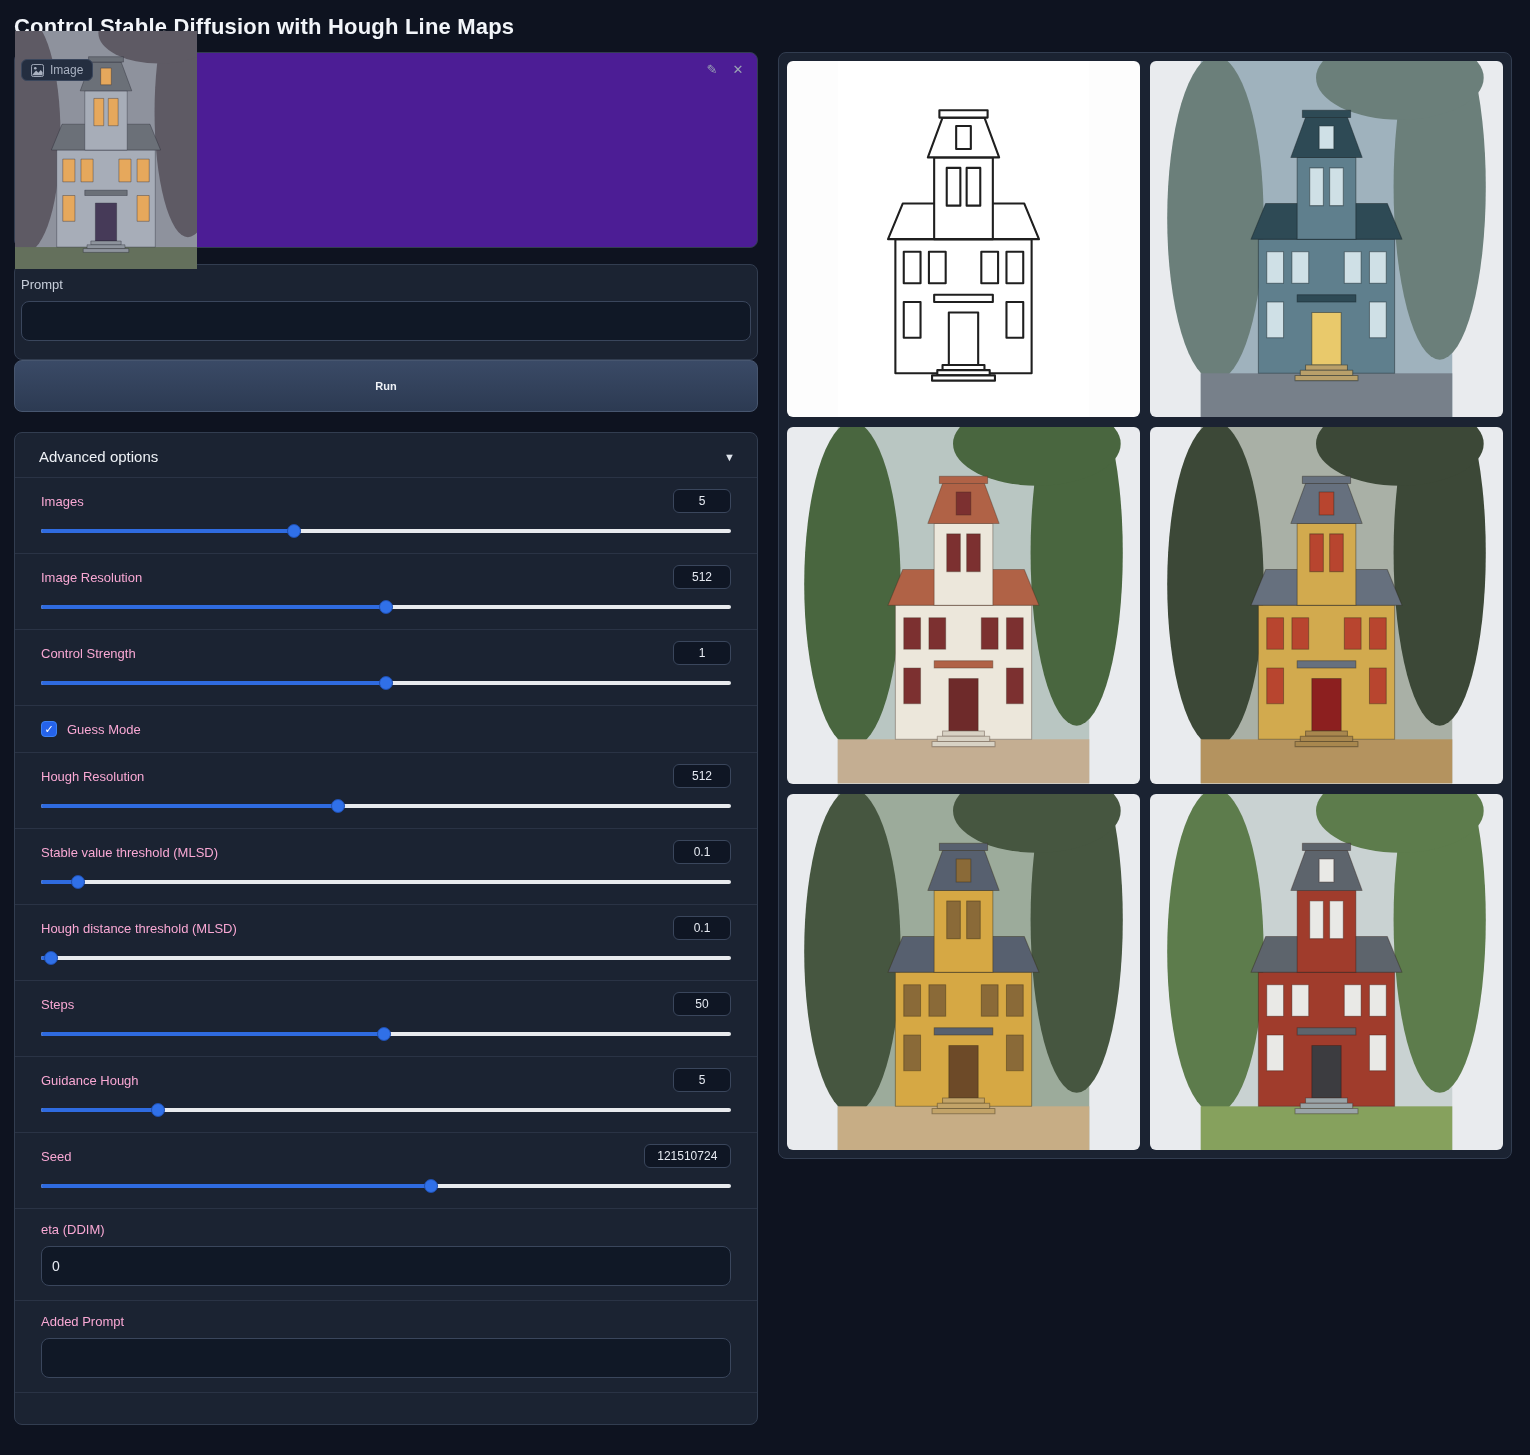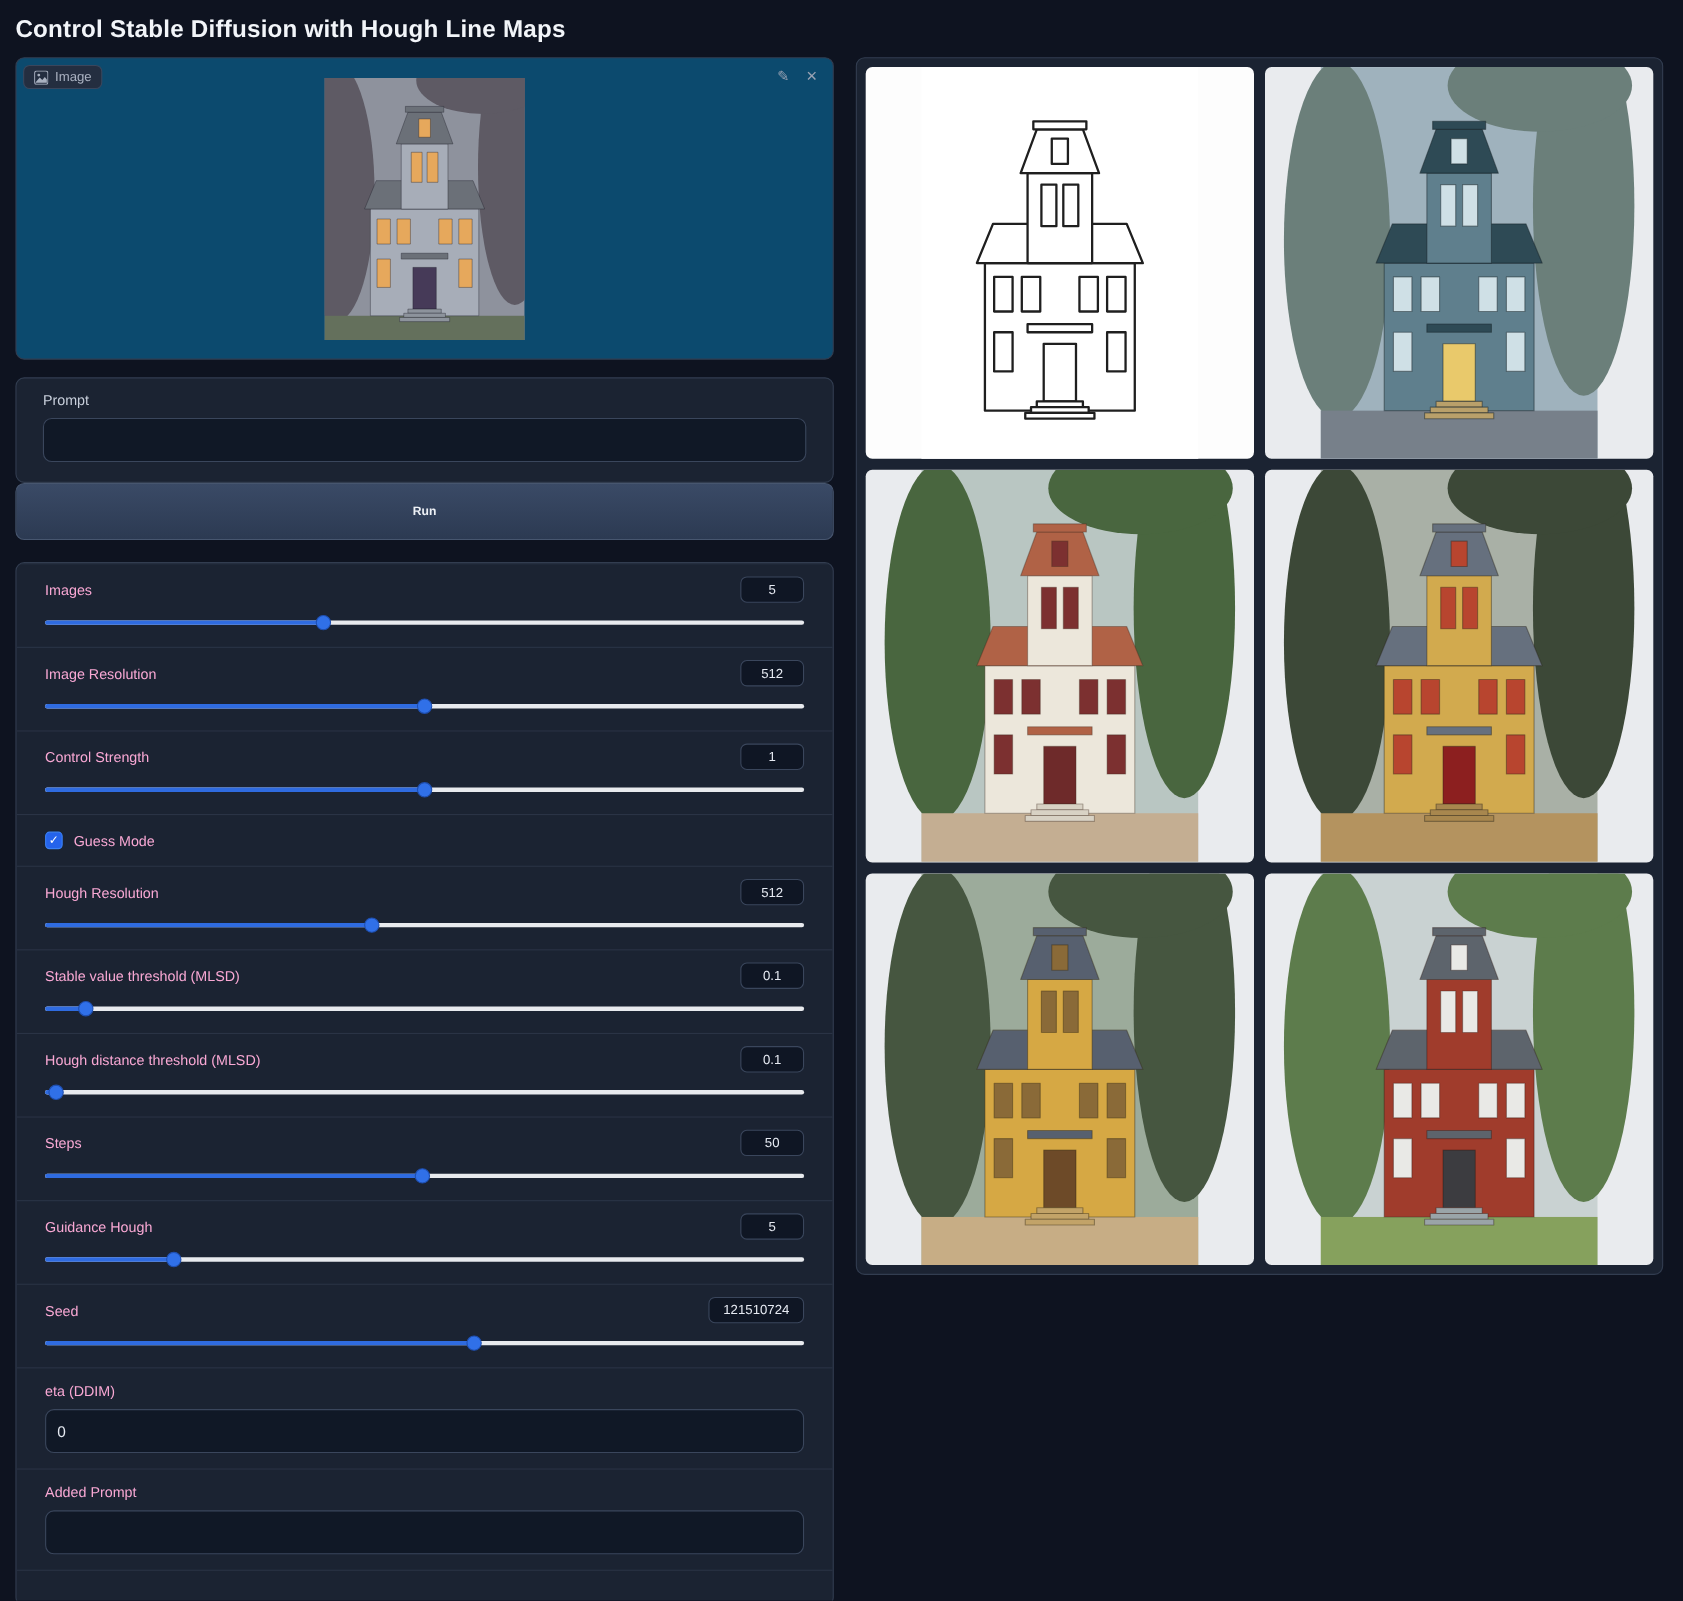--- a/index.html
+++ b/index.html
@@ -13,39 +13,39 @@
     margin:0; padding:14px 16px 12px 14px;
     font-size:22px; font-weight:700; color:#f2f5f9; letter-spacing:.2px;
   }
   .layout { display:flex; gap:20px; padding:0 18px 0 14px; align-items:flex-start; }
   .left-col { flex:0 0 744px; width:744px; }
   .right-col { flex:1; }
 
   .panel { background:#1b2332; border:1px solid #323d50; border-radius:8px; }
 
   
-  .image-panel { position:relative; height:275px; display:flex; align-items:center; justify-content:center; background:#0c4a6e; }
+  .image-panel { position:relative; height:196px; display:flex; align-items:center; background:#4c1d95; }
   .image-label-chip {
     position:absolute; top:6px; left:6px; z-index:2;
     display:flex; align-items:center; gap:6px;
     background:#242e40; border:1px solid #3a465c; border-radius:6px;
     padding:3px 9px; font-size:12px; color:#a9b1c0;
   }
   .image-label-chip svg { display:block; }
   .panel-actions { position:absolute; top:6px; right:8px; z-index:2; display:flex; gap:4px; }
   .icon-btn {
     background:none; border:none; padding:0; width:22px; height:22px;
     color:#9aa3b4; font-size:13px; line-height:22px; text-align:center; cursor:pointer;
     font-family:inherit;
   }
   .input-image { width:182px; height:238px; }
   .input-image svg { width:100%; height:100%; display:block; }
 
   
-  .prompt-panel { margin-top:16px; padding:12px 24px 18px; }
+  .prompt-panel { margin-top:16px; padding:12px 6px 18px; }
   .field-label { display:block; font-size:13px; color:#c8cfdb; margin-bottom:9px; }
   .textbox {
     width:100%; height:40px; background:#101826; border:1px solid #3a465c;
     border-radius:8px; color:#e6eaf2; font-size:14px; padding:0 10px; font-family:inherit;
   }
 
   
   .run-btn {
     display:block; width:100%; height:52px; 
     background:linear-gradient(#3a4a66,#2c3a52); border:1px solid #47566f; border-radius:8px;
@@ -159,20 +159,24 @@
     </section>
 
     <section class="panel prompt-panel">
       <label class="field-label">Prompt</label>
       <input class="textbox" value="" style="">
     </section>
 
     <button class="run-btn">Run</button>
 
     <section class="panel advanced-panel">
+      <div class="acc-header">
+        <span>Advanced options</span>
+        <span class="acc-arrow">▼</span>
+      </div>
       <div id="controls">
           <div class="ctrl-row slider-row">
             <div class="ctrl-head">
               <span class="ctrl-label">Images</span>
               <input class="value-box" value="5" style="width: 6ch;">
             </div>
             <div class="slider">
               <div class="slider-fill" style="width: 36.7%;"></div>
               <div class="slider-handle" style="left: 36.7%;"></div>
             </div>

